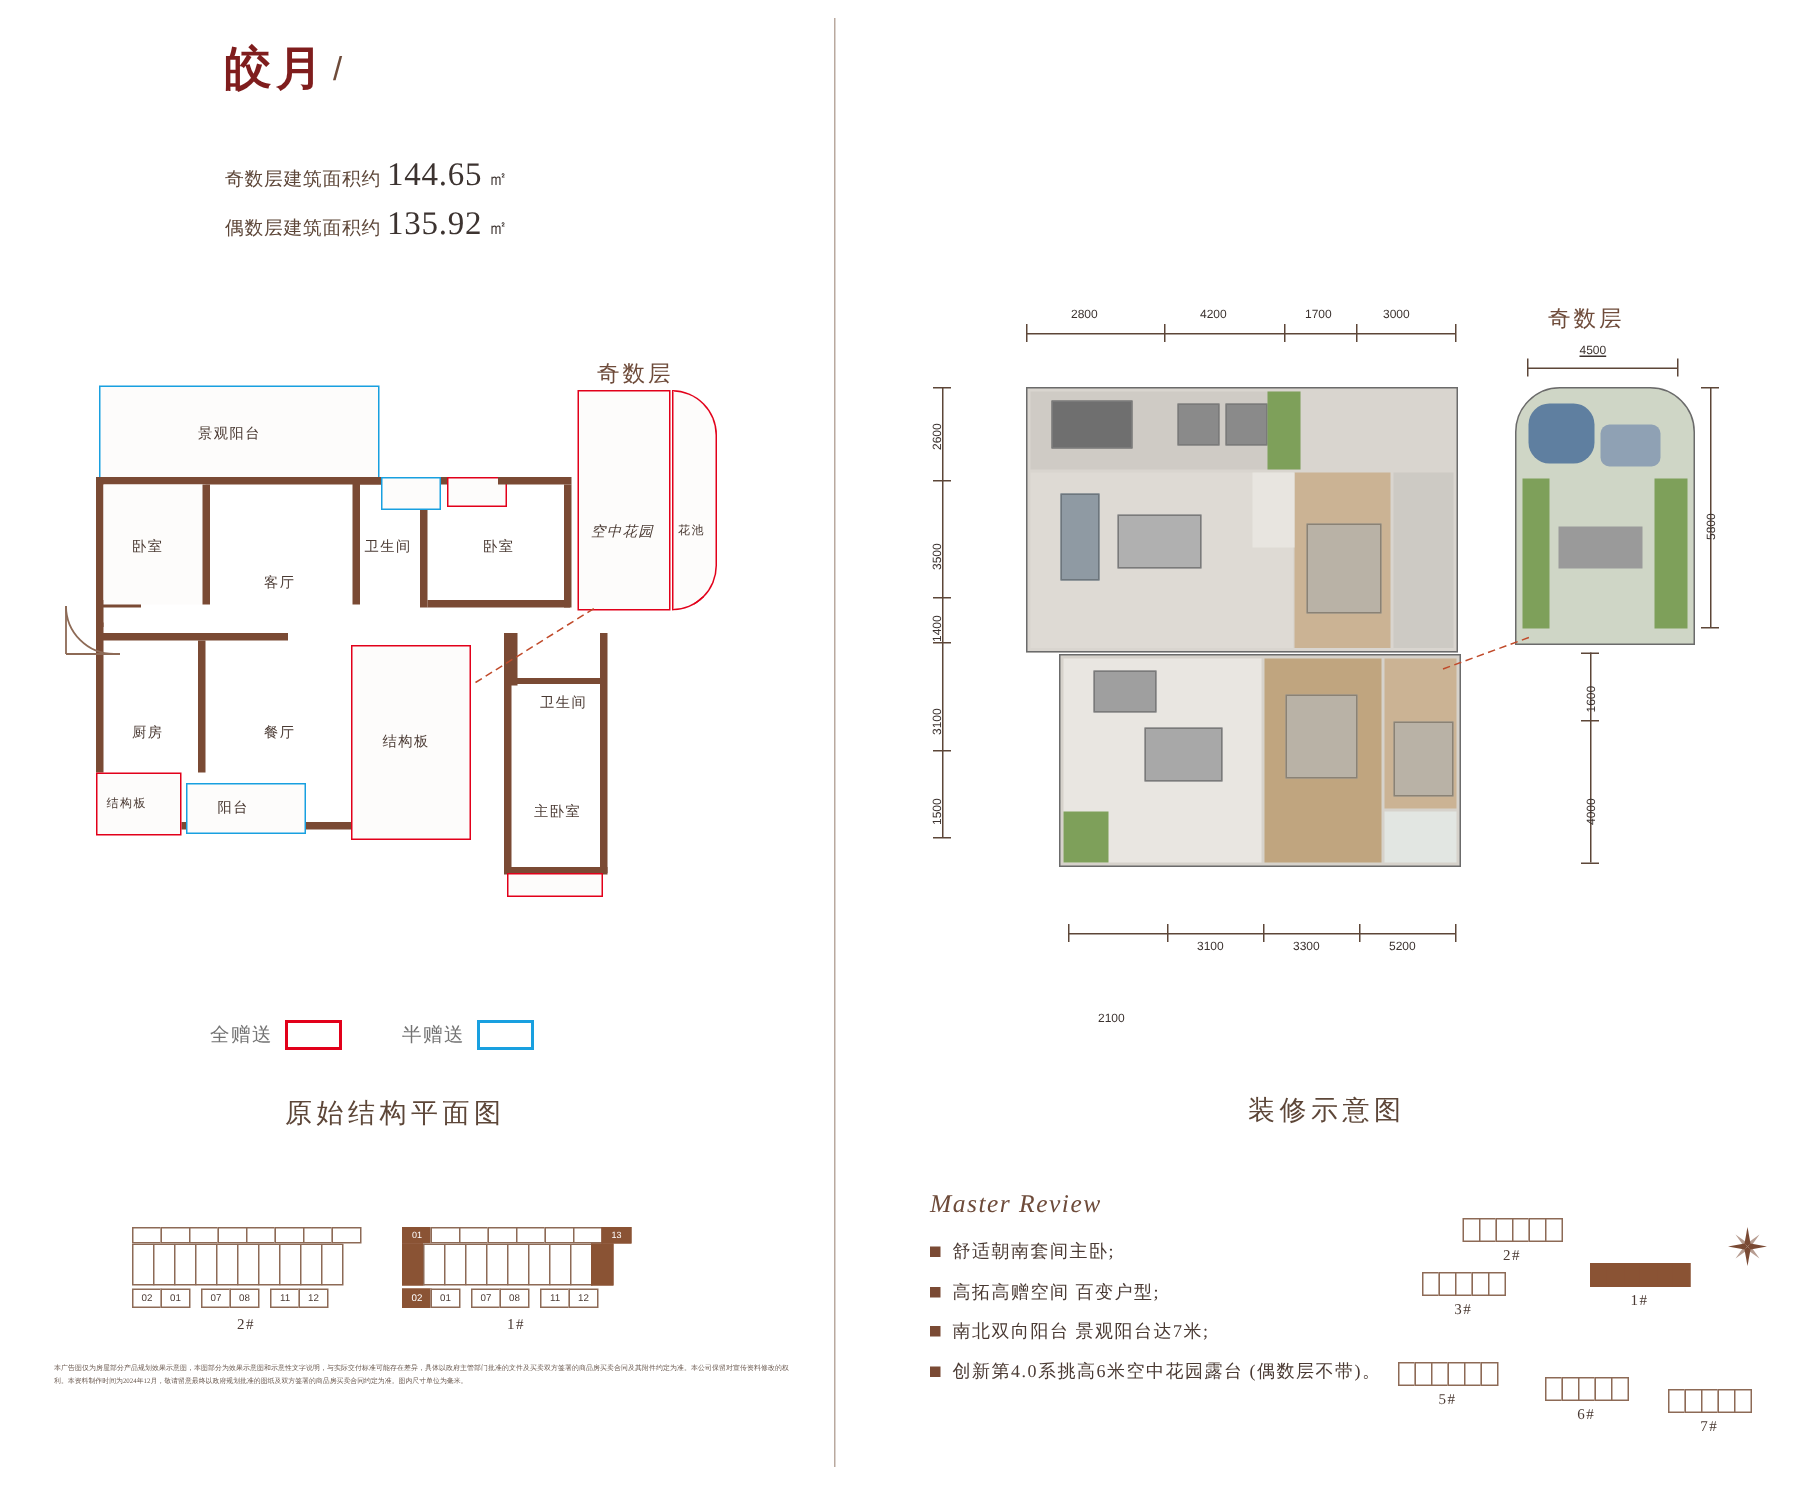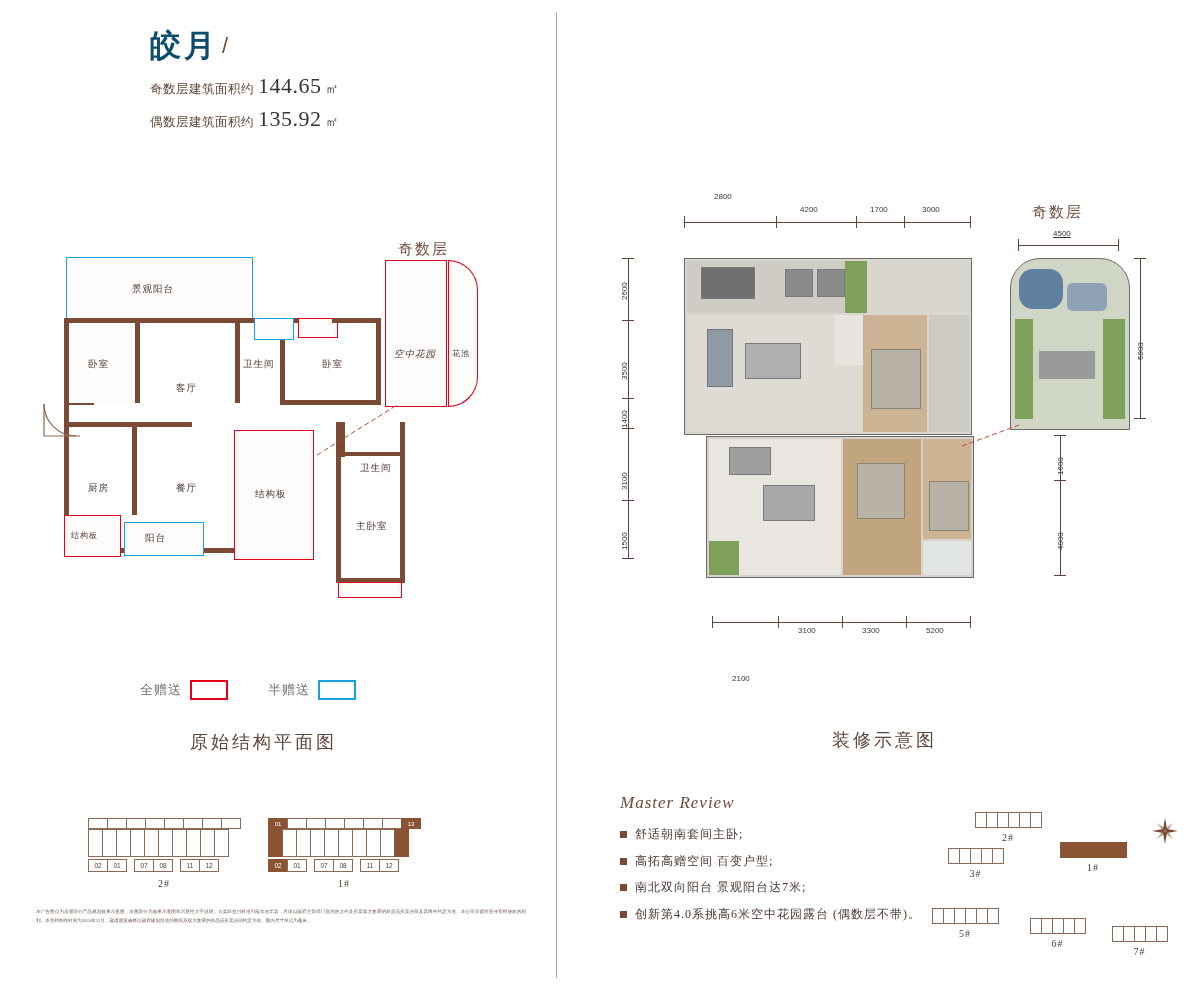--- a/index.html
+++ b/index.html
@@ -11,36 +11,36 @@
   .page{position:absolute;inset:0;}
   .divider{
     position:absolute;left:556px;top:12px;width:1px;height:966px;
     background:#b9a99f;
   }
   
   .title-block{position:absolute;left:150px;top:30px;width:300px;}
   .title-row{display:flex;align-items:flex-end;gap:4px;}
   .title-main{
     font-family:"Liberation Serif", serif;
-    font-size:31px;font-weight:bold;color:#0c4a6e;letter-spacing:3px;
+    font-size:31px;font-weight:bold;color:#7f1d1d;letter-spacing:3px;
     line-height:1;
   }
   .title-slash{font-size:22px;color:#6e4b3a;padding-bottom:2px;}
   .title-right{display:flex;flex-direction:column;gap:2px;padding-bottom:1px;}
   .badge{
     background:#7a4a34;color:#fff;font-size:12px;
     padding:1px 6px 2px 6px;letter-spacing:1px;align-self:flex-start;
     font-family:"Liberation Serif", serif;
   }
   .title-sub{
     font-family:"Liberation Serif", serif;
     font-size:16px;color:#5d4638;letter-spacing:2px;border-bottom:1px solid #8b6a55;
     padding-bottom:2px;
   }
-  .area-lines{margin-top:12px;}
+  .area-lines{margin-top:42px;}
   .area-line{display:flex;align-items:baseline;gap:4px;margin-bottom:7px;}
   .area-label{font-size:12.5px;color:#5d4638;font-family:"Liberation Serif", serif;letter-spacing:0.5px;}
   .area-value{
     font-family:"Liberation Serif", serif;
     font-size:22px;color:#3c3330;letter-spacing:0.5px;
   }
   .area-unit{font-size:13px;color:#3c3330;}
   .floor-tag{
     position:absolute;font-family:"Liberation Serif", serif;
     font-size:15px;color:#6e4b3a;letter-spacing:2px;
@@ -226,21 +226,21 @@
 
     <div class="room free" style="left:24px;top:275px;width:55px;height:40px;"></div>
     <div class="roomlabel" style="left:31px;top:290px;font-size:8px;">结构板</div>
 
     <div class="room half" style="left:84px;top:282px;width:78px;height:32px;"></div>
     <div class="roomlabel" style="left:105px;top:292px;">阳台</div>
 
     <div class="wall" style="left:296px;top:182px;width:5px;height:160px;"></div>
     <div class="wall" style="left:360px;top:182px;width:5px;height:160px;"></div>
     <div class="wall" style="left:296px;top:338px;width:69px;height:5px;"></div>
-    <div class="roomlabel" style="left:316px;top:280px;">主卧室</div>
+    <div class="roomlabel" style="left:316px;top:295px;">主卧室</div>
     <div class="room free" style="left:298px;top:342px;width:62px;height:14px;"></div>
 
     <svg style="position:absolute;left:272px;top:160px;width:120px;height:60px;">
       <line x1="5" y1="55" x2="85" y2="5" stroke="#c04a2a" stroke-width="1" stroke-dasharray="5,3"></line>
     </svg>
 
     <svg style="position:absolute;left:0px;top:160px;width:46px;height:40px;">
       <path d="M4 4 A 32 32 0 0 0 36 36" fill="none" stroke="#8d6a56" stroke-width="1.2"></path>
       <line x1="4" y1="4" x2="4" y2="36" stroke="#8d6a56" stroke-width="1.2"></line>
       <line x1="4" y1="36" x2="40" y2="36" stroke="#8d6a56" stroke-width="1.2"></line>
@@ -332,21 +332,21 @@
 
   <div class="floor-tag" style="left:1032px;top:203px;">奇数层</div>
 
   <div>
     <div class="dim-line" style="left:684px;top:222px;width:286px;height:1px;"></div>
     <div class="dim-line" style="left:684px;top:216px;width:1px;height:12px;"></div>
     <div class="dim-line" style="left:776px;top:216px;width:1px;height:12px;"></div>
     <div class="dim-line" style="left:856px;top:216px;width:1px;height:12px;"></div>
     <div class="dim-line" style="left:904px;top:216px;width:1px;height:12px;"></div>
     <div class="dim-line" style="left:970px;top:216px;width:1px;height:12px;"></div>
-    <div class="dim-text" style="left:714px;top:192px;">2800</div>
+    <div class="dim-text" style="left:714px;top:205px;">2800</div>
     <div class="dim-text" style="left:800px;top:205px;">4200</div>
     <div class="dim-text" style="left:870px;top:205px;">1700</div>
     <div class="dim-text" style="left:922px;top:205px;">3000</div>
   </div>
 
   <div>
     <div class="dim-line" style="left:1018px;top:245px;width:100px;height:1px;"></div>
     <div class="dim-line" style="left:1018px;top:239px;width:1px;height:12px;"></div>
     <div class="dim-line" style="left:1118px;top:239px;width:1px;height:12px;"></div>
     <div class="dim-text" style="left:1053px;top:229px;text-decoration:underline;">4500</div>

